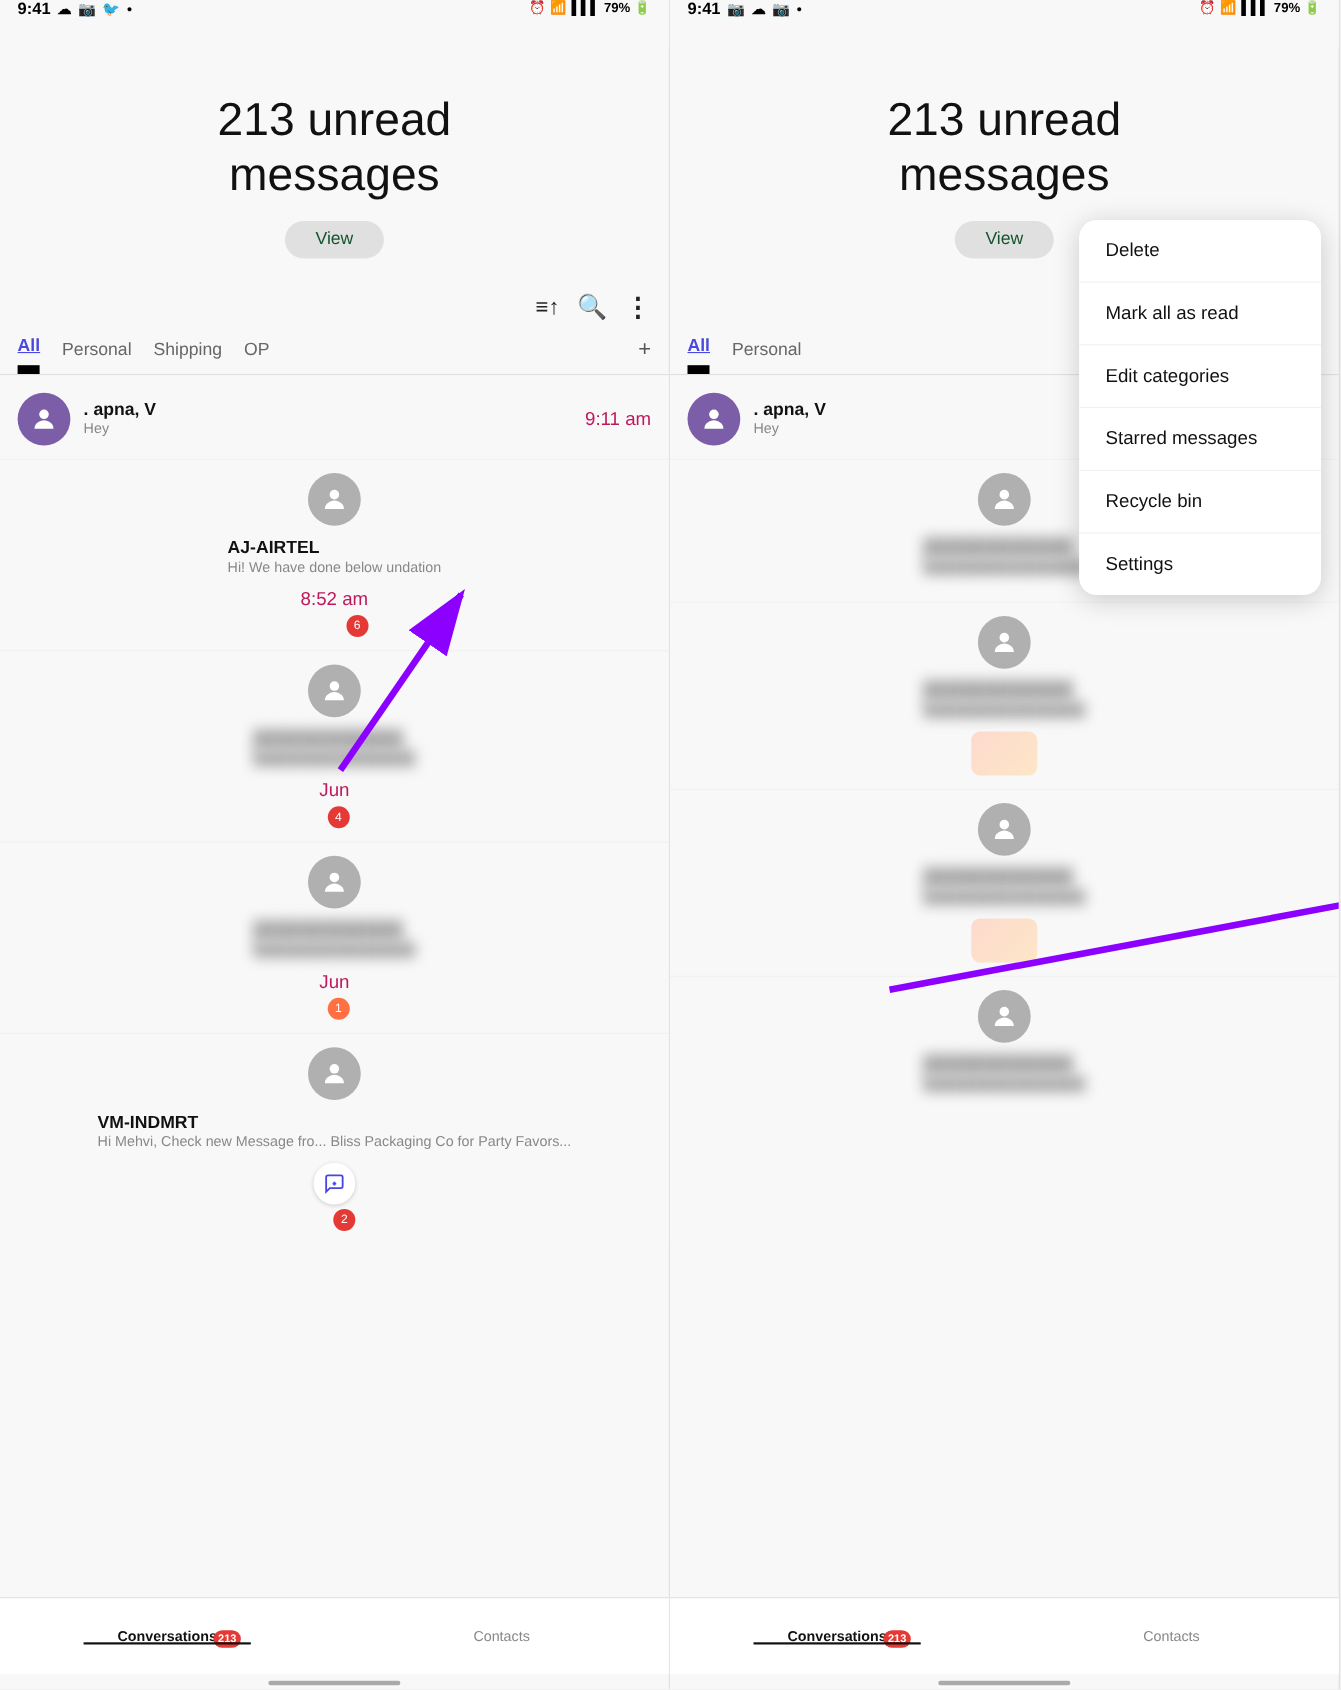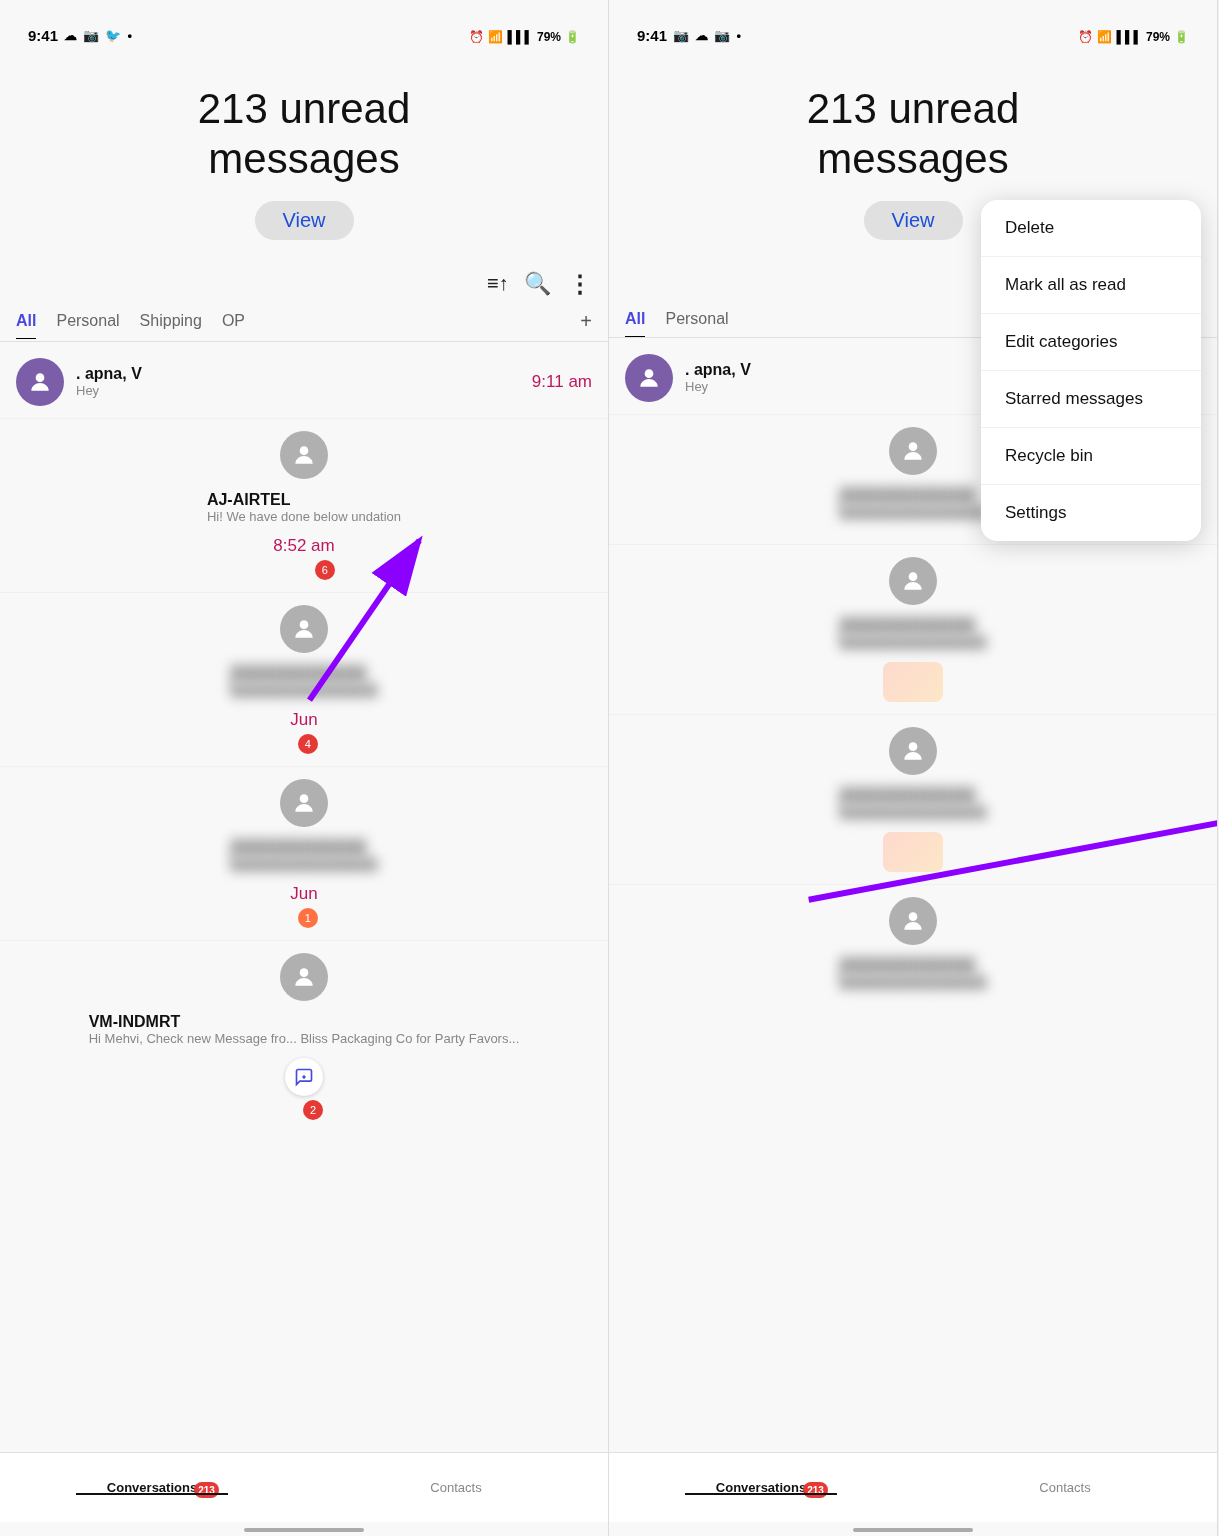--- a/index.html
+++ b/index.html
@@ -20,23 +20,23 @@
       flex-direction: column;
       position: relative;
       border-right: 1px solid #ddd;
     }
 
     
     .status-bar {
       height: 44px;
       background: #f8f8f8;
       display: flex;
-      align-items: flex-end;
+      align-items: flex-start;
       justify-content: space-between;
-      padding: 0 28px;
+      padding: 0 16px;
       font-size: 13px;
       font-weight: 600;
     }
     .status-left { display: flex; align-items: center; gap: 6px; }
     .status-right { display: flex; align-items: center; gap: 4px; font-size: 12px; }
 
     
     .unread-banner {
       text-align: center;
       padding: 40px 20px 20px;
@@ -46,22 +46,22 @@
       font-weight: 400;
       line-height: 1.2;
       color: #111;
     }
     .view-btn {
       margin-top: 16px;
       display: inline-block;
       background: #e0e0e0;
       border-radius: 20px;
       padding: 8px 28px;
-      font-size: 20px;
-      color: #1d4ed8;
+      font-size: 16px;
+      color: #14532d;
       cursor: pointer;
       border: none;
     }
 
     
     .toolbar {
       display: flex;
       align-items: center;
       justify-content: flex-end;
       padding: 10px 16px 4px;
@@ -85,21 +85,22 @@
     .tab {
       font-size: 16px;
       padding: 8px 0;
       color: #666;
       cursor: pointer;
       position: relative;
     }
     .tab.active {
       color: #4a47e0;
       font-weight: 600;
-      border-bottom: 1px solid #000000;
+      border-bottom: 8px solid #000000;
+      text-decoration: underline;
     }
     .tab-plus {
       font-size: 20px;
       color: #555;
       margin-left: auto;
     }
 
     
     .conv-list {
       flex: 1;

